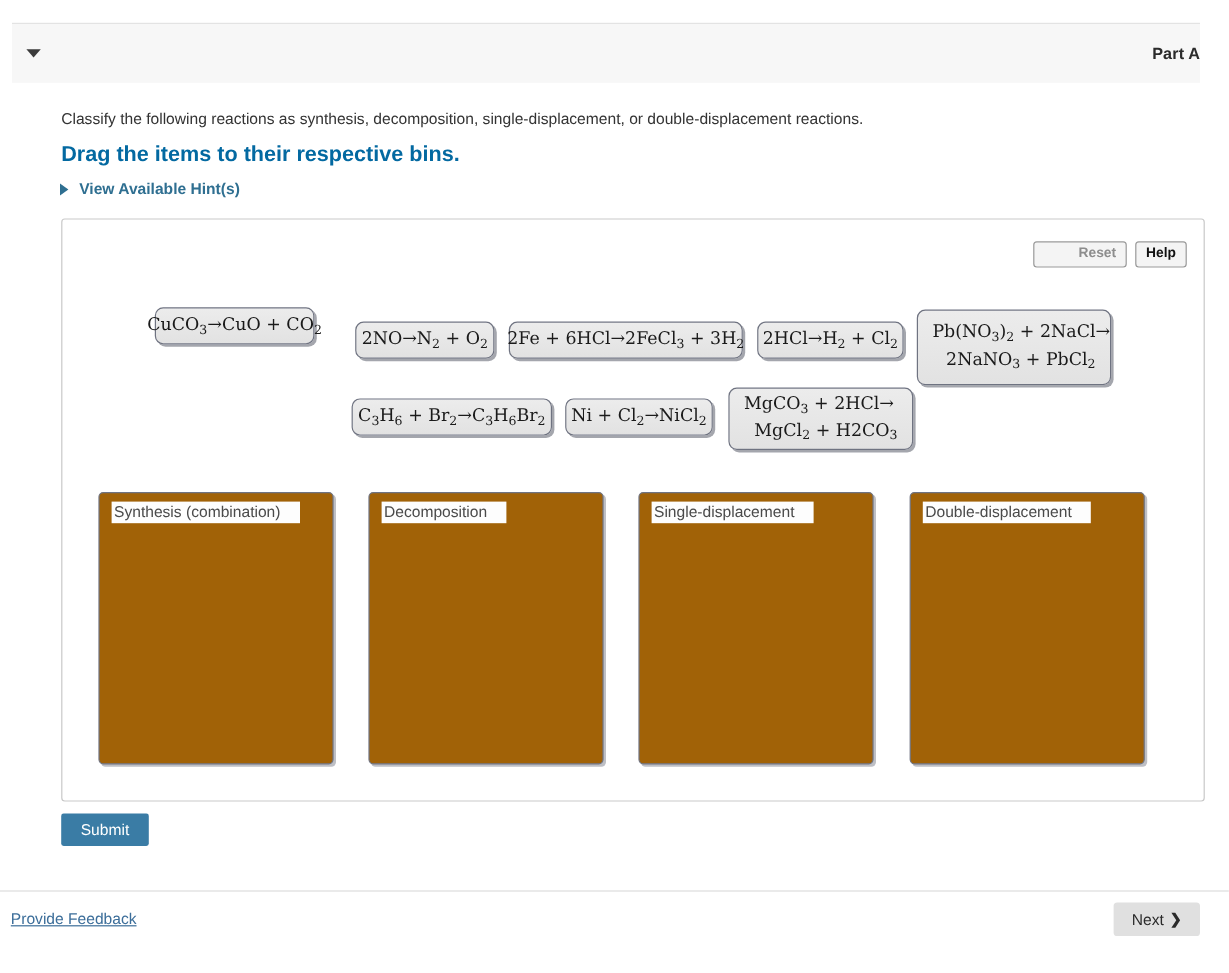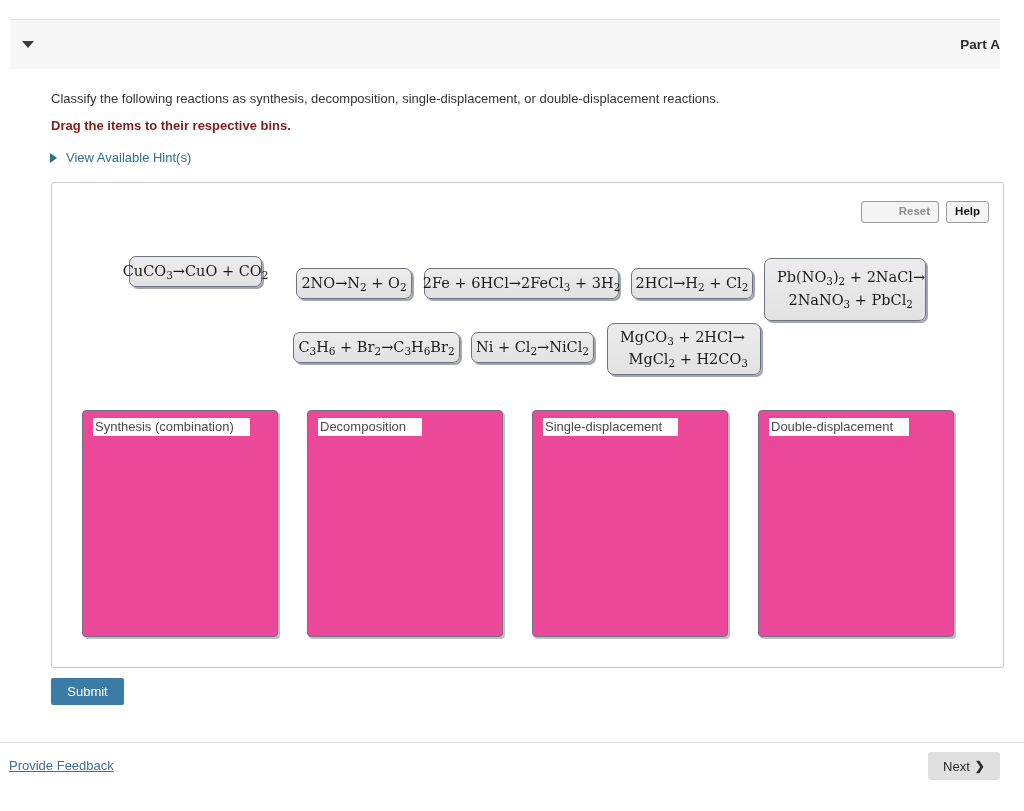--- a/index.html
+++ b/index.html
@@ -41,42 +41,42 @@
   
   .prompt {
     position: absolute;
     left: 51px; top: 91px;
     font-size: 13px;
     color: #333333;
   }
   .prompt-bold {
     position: absolute;
     left: 51px; top: 118px;
-    font-size: 13px;
+    font-size: 18px;
     font-weight: bold;
-    color: #7f1d1d;
+    color: #0369a1;
   }
 
   .hint-row {
     position: absolute;
     left: 50px; top: 150px;
     display: flex;
     align-items: center;
     cursor: pointer;
   }
   .caret-right {
     width: 0; height: 0;
     border-top: 5.5px solid transparent;
     border-bottom: 5.5px solid transparent;
     border-left: 7px solid #2f6f91;
     margin-right: 9px;
   }
   .hint-label {
     font-size: 13px;
-    font-weight: normal;
+    font-weight: bold;
     color: #2f6f91;
   }
 
   
   .answer-panel {
     position: absolute;
     left: 51px; top: 182px;
     width: 953px; height: 486px;
     background: #ffffff;
     border: 1px solid #c9c9c9;
@@ -127,21 +127,21 @@
   }
   .tile .ln1 { align-self: flex-start; }
   .tile .ln2 { align-self: flex-end; }
   .tile sub { font-size: .72em; vertical-align: -.28em; }
 
   
   .bin {
     position: absolute;
     top: 409px;
     width: 196px; height: 227px;
-    background: #ec4899;
+    background: #a16207;
     border: 1px solid #6f7381;
     border-radius: 4px;
     box-shadow: 2px 2px 0 rgba(110,112,125,.45);
   }
   .bin-label {
     position: absolute;
     left: 10px; top: 7px;
     font-size: 13px;
     color: #4a4a4a;
     background: #fdfdfd;

